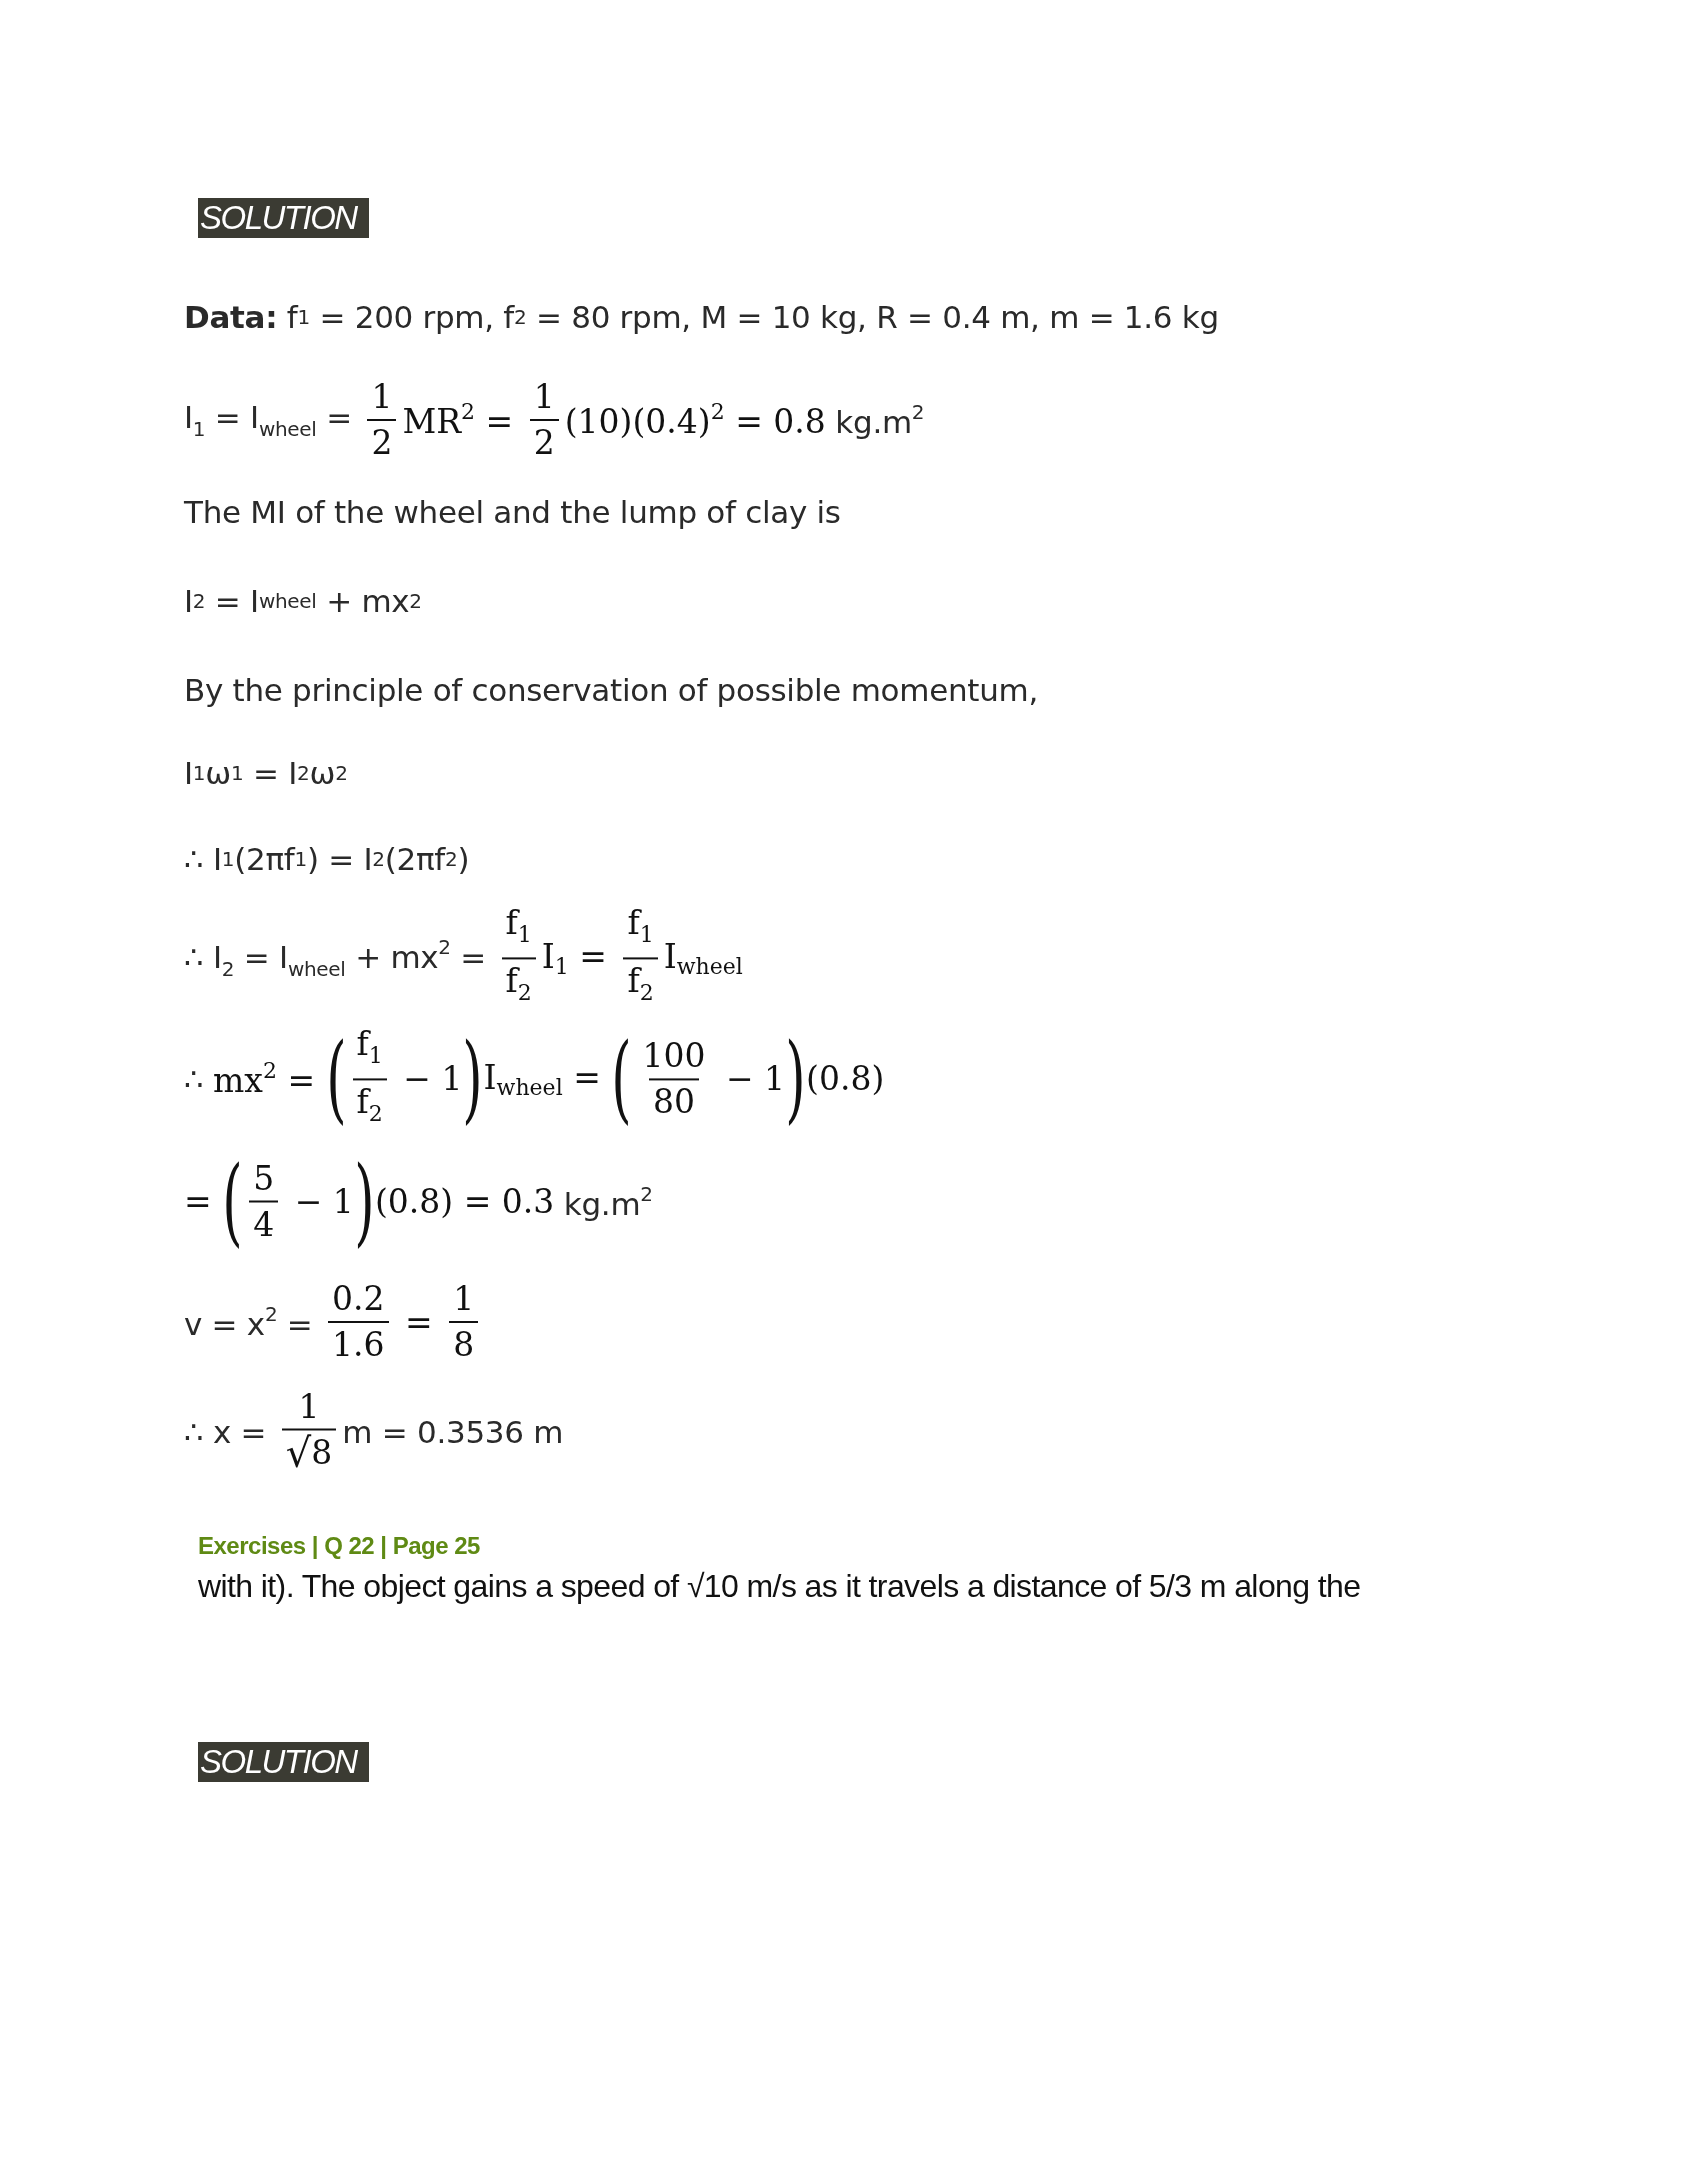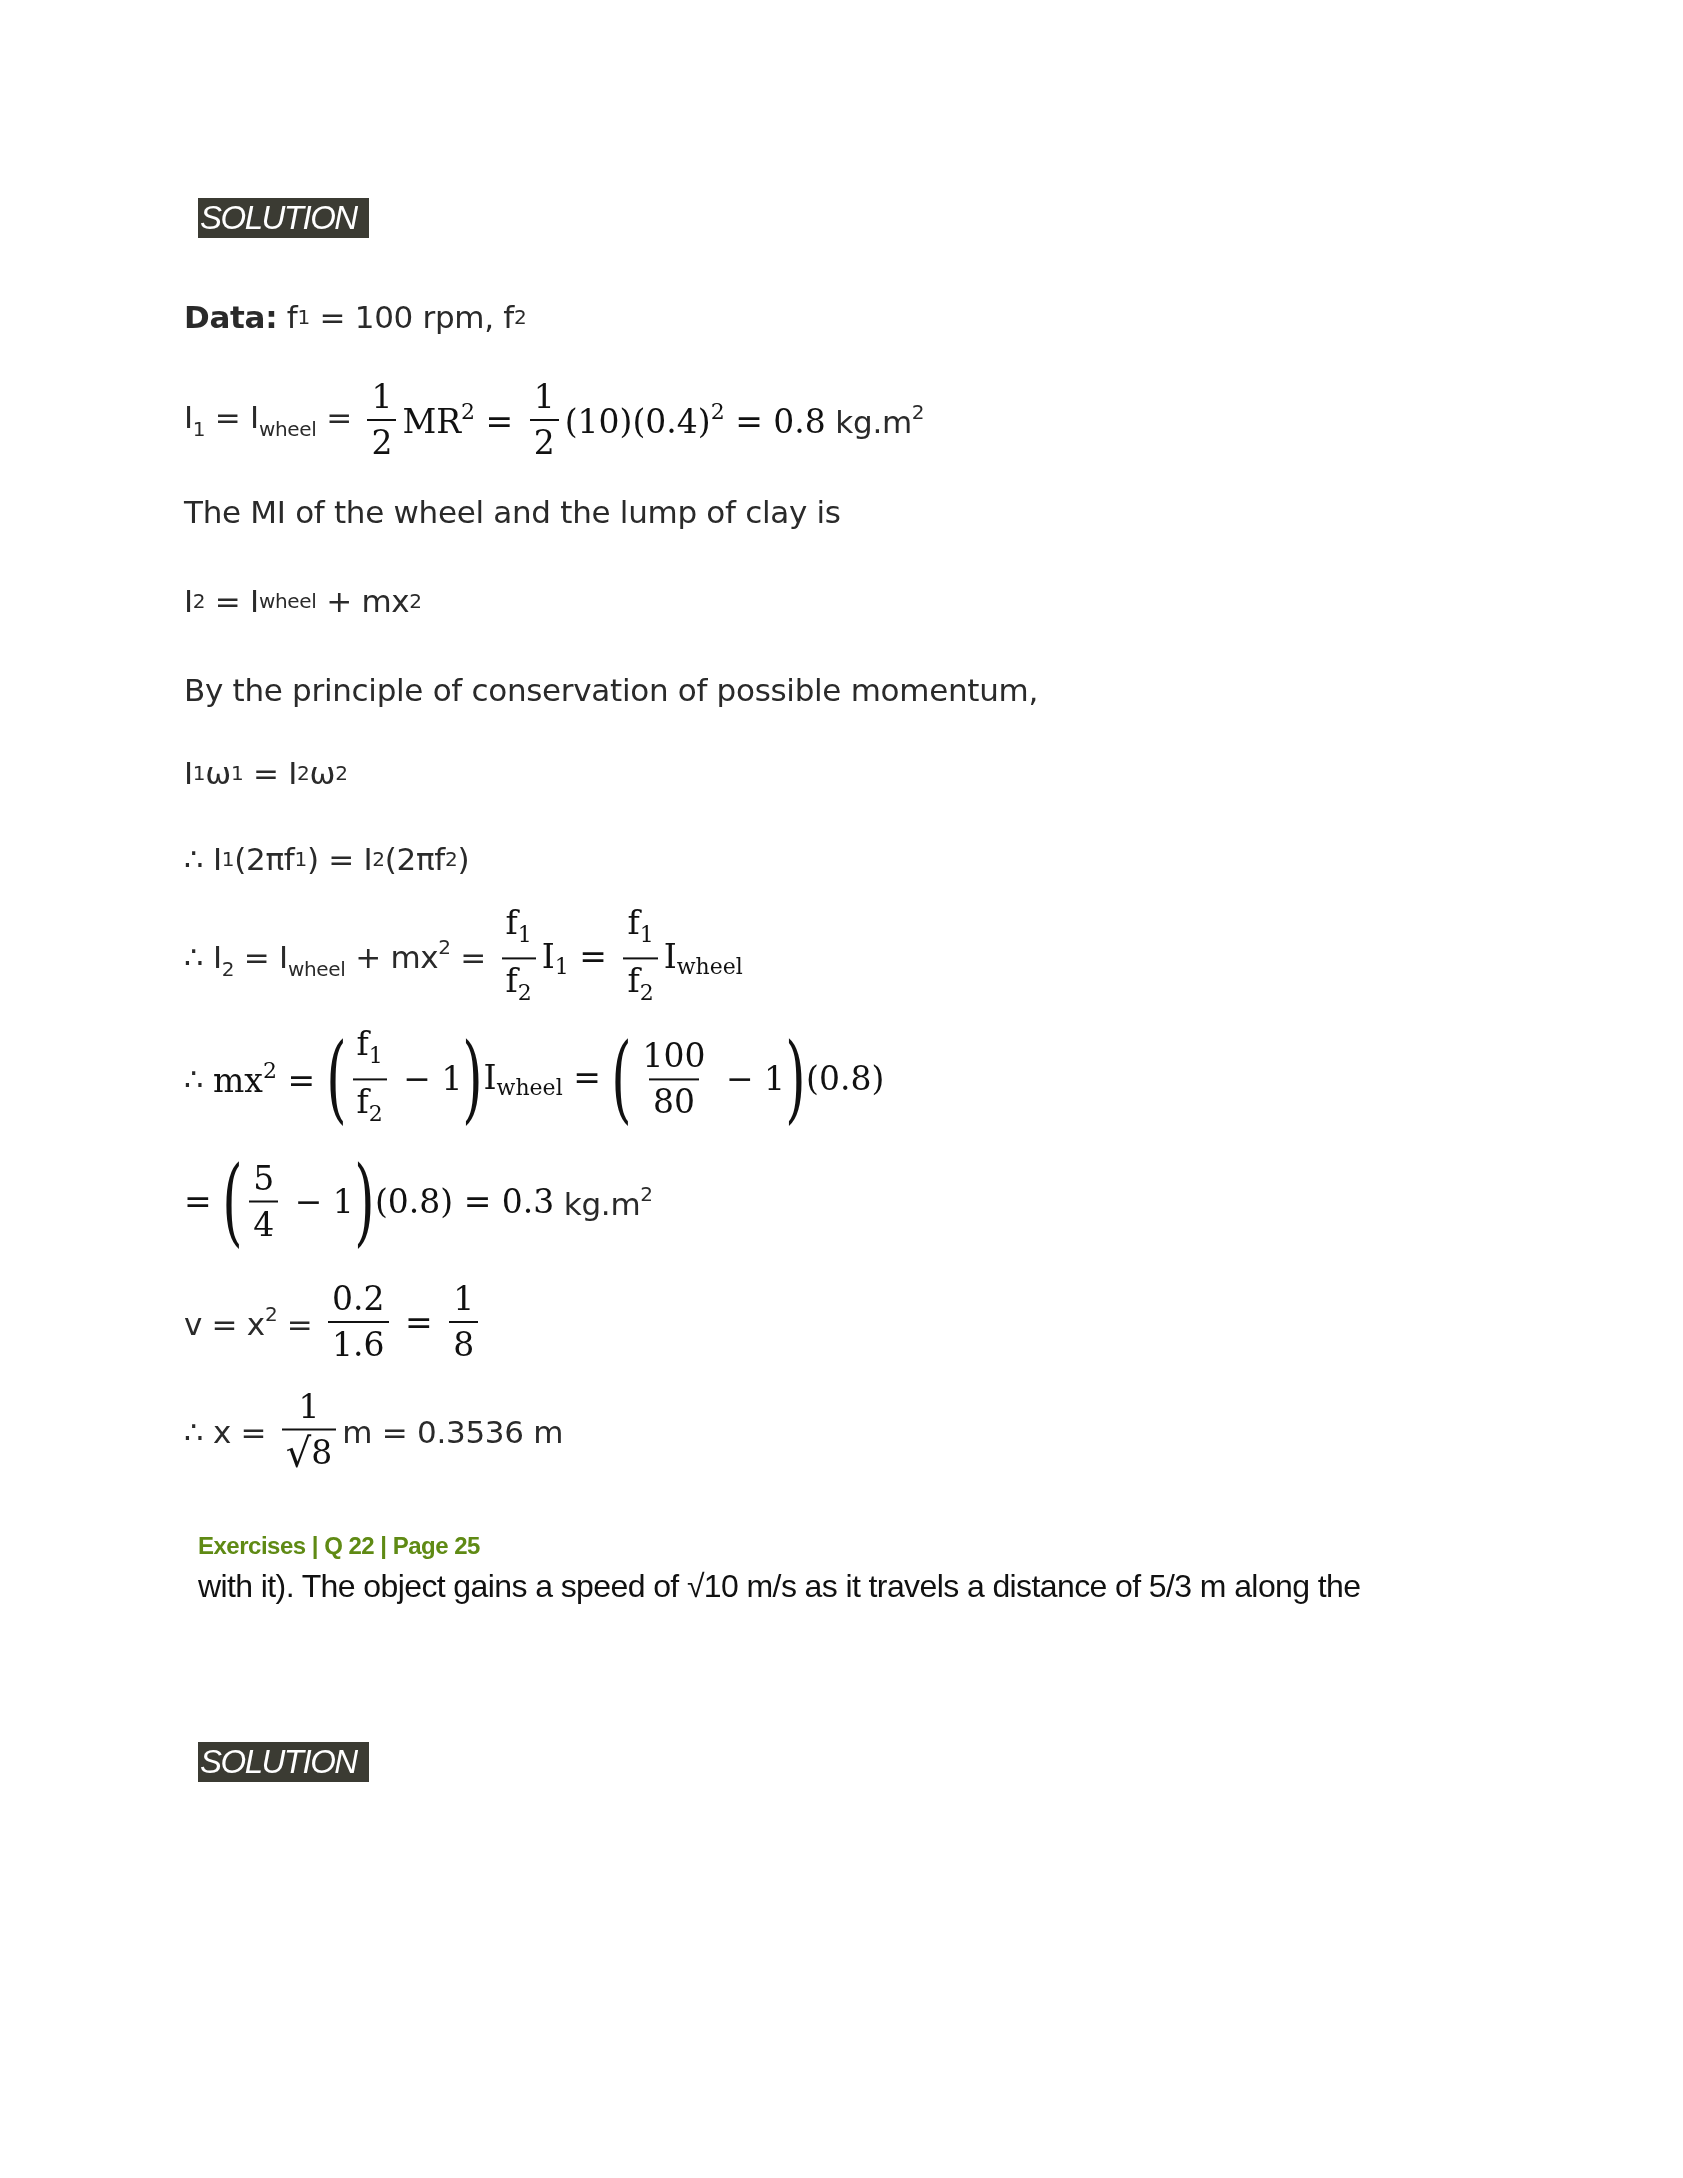--- a/index.html
+++ b/index.html
@@ -32,22 +32,23 @@
   .sqrt .rad { font-family:"DejaVu Serif", serif; font-size:40px; }
 </style>
 </head>
 <body>
 
 <div class="sol" style="top:198px;">SOLUTION</div>
 
 <div class="abs row txt" style="top:317px;">
   <span class="bold">Data:</span>&nbsp;
   <span>f</span><sub>1</sub>
-  <span style="white-space:pre"> = 100 rpm, </span>
+  <span style="white-space:pre"> = 200 rpm, </span>
   <span>f</span><sub>2</sub>
+  <span style="white-space:pre"> = 80 rpm, M = 10 kg, R = 0.4 m, m = 1.6 kg</span>
 </div>
 
 <div class="abs row" style="top:420px;">
   <span class="txt"><span>I</span><sub>1</sub><span style="white-space:pre"> = I</span><sub>wheel</sub><span style="white-space:pre"> = </span></span>
   <span class="frac">
       <span class="num">1</span>
       <span class="den">2</span>
     </span>
   <span class="math"><span>MR</span><sup>2</sup><span style="white-space:pre"> = </span></span>
   <span class="frac">

